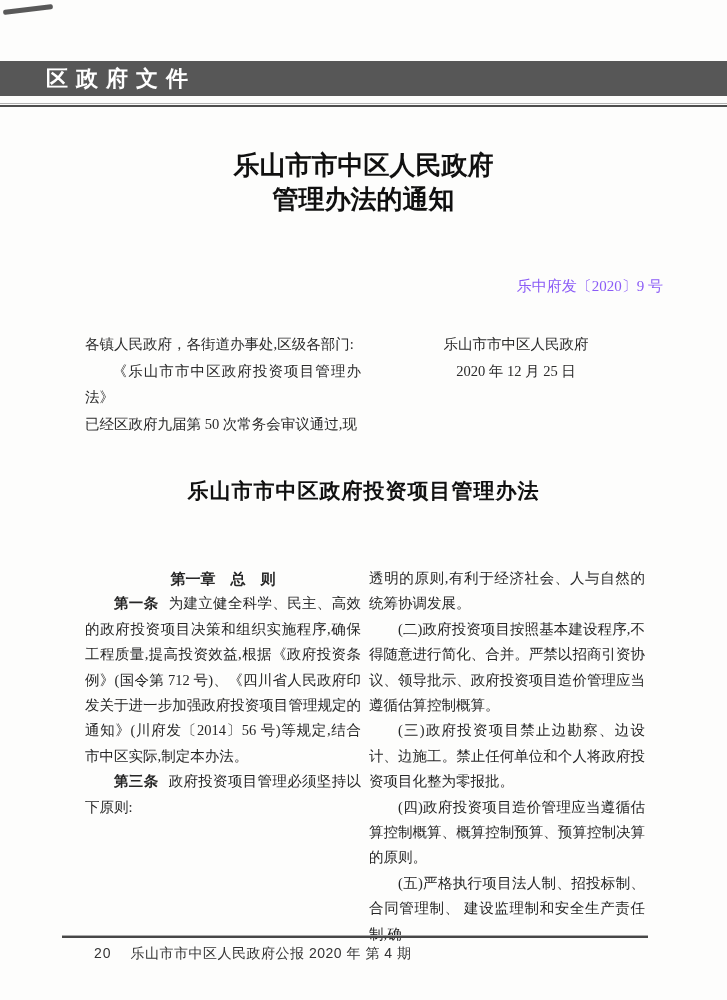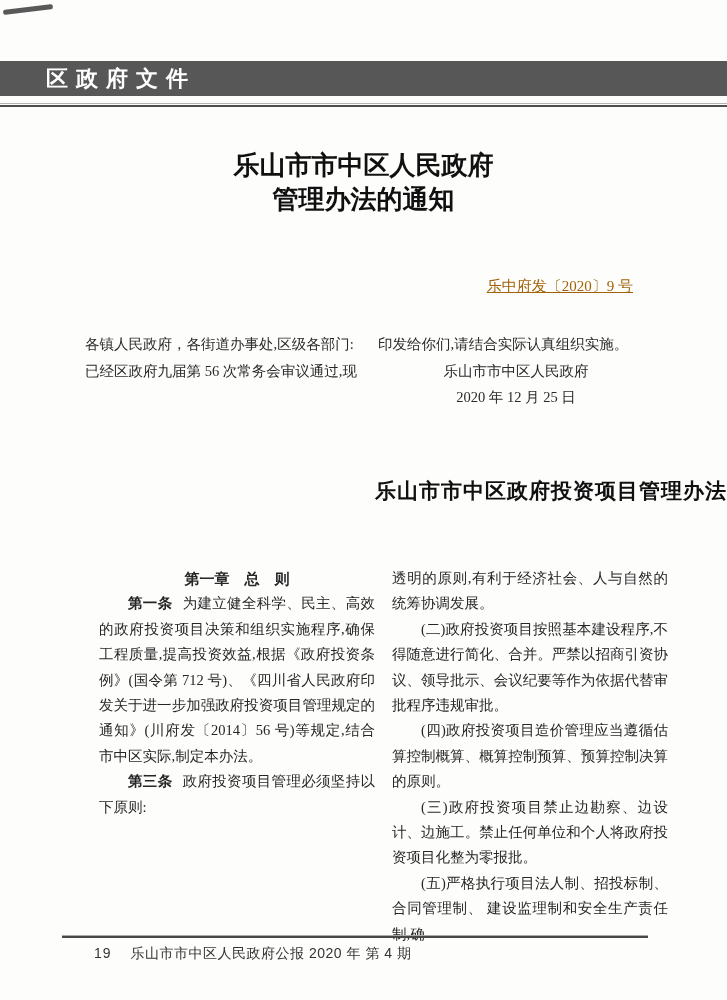--- a/index.html
+++ b/index.html
@@ -13,37 +13,37 @@
   
   .band{position:absolute;top:61px;left:0;width:100%;height:35px;background:#575757;}
   .band-label{font-family:"Liberation Sans",sans-serif;font-weight:bold;color:#ffffff;
         font-size:22px;line-height:35px;padding-left:46px;letter-spacing:8px;}
   .rule-light{position:absolute;top:103px;left:0;width:100%;height:1px;background:#b3b3b3;}
   .rule-dark{position:absolute;top:105px;left:0;width:100%;height:2px;background:#4e4e4e;}
 
   
   .title{position:absolute;top:149px;left:0;width:100%;text-align:center;
         font-weight:bold;font-size:26px;line-height:34px;color:#101010;}
-  .docnum{position:absolute;top:277px;right:94px;font-size:15px;color:#a16207;text-decoration:underline;}
+  .docnum{position:absolute;top:277px;right:64px;font-size:15px;color:#8b5cf6;}
 
   
   .intro{position:absolute;top:331px;left:85px;width:570px;display:flex;gap:17px;
         font-size:14.5px;line-height:26.5px;color:#2a2a2a;}
   .intro .col{width:276px;}
   .iline{margin:0;text-align:justify;}
   .iline.indent{text-indent:1.9em;}
   .iline.center{text-align:center;text-indent:0;}
 
   
-  .section-title{position:absolute;top:477px;left:0;width:100%;text-align:right;
+  .section-title{position:absolute;top:477px;left:0;width:100%;text-align:center;
         font-family:"Liberation Sans",sans-serif;font-weight:bold;font-size:21px;
         letter-spacing:1px;color:#101010;}
 
   
-  .bodycols{position:absolute;top:566px;left:99px;width:570px;display:flex;gap:17px;
+  .bodycols{position:absolute;top:566px;left:85px;width:570px;display:flex;gap:8px;
         font-size:14.5px;line-height:25.4px;color:#262626;}
   .bodycols .col{width:276px;}
   .para{margin:0;text-indent:2em;text-align:justify;}
   .para.t-chapter{text-align:center;text-indent:0;font-weight:bold;
         font-family:"Liberation Sans",sans-serif;font-size:15px;}
   .para.t-cont{text-indent:0;}
   .art-label{font-family:"Liberation Sans",sans-serif;font-weight:bold;padding-right:.7em;}
 
   
   .footer-rule-light{position:absolute;top:935px;left:62px;width:586px;height:1px;background:#aaa;}
@@ -80,30 +80,30 @@
 
   <div class="docnum">乐中府发〔2020〕9 号</div>
 
   <div class="intro">
     <div class="col">
 
         <p class="iline">
           <span>各镇人民政府，各街道办事处,区级各部门:</span>
         </p>
 
+        <p class="iline indent">
+          <span>《乐山市市中区政府投资项目管理办法》</span>
+        </p>
 
         <p class="iline">
-          <span>已经区政府九届第 56 次常务会审议通过,现</span>
+          <span>已经区政府九届第 50 次常务会审议通过,现</span>
         </p>
       </div>
     <div class="col">
 
-        <p class="iline">
-          <span>印发给你们,请结合实际认真组织实施。</span>
-        </p>
 
         <p class="iline center">
           <span>乐山市市中区人民政府</span>
         </p>
 
         <p class="iline center">
           <span>2020 年 12 月 25 日</span>
         </p>
       </div>
   </div>
@@ -118,30 +118,30 @@
         <p class="para t-para"><b class="art-label">第一条</b><span>为建立健全科学、民主、高效的政府投资项目决策和组织实施程序,确保工程质量,提高投资效益,根据《政府投资条例》(国令第 712 号)、《四川省人民政府印发关于进一步加强政府投资项目管理规定的通知》(川府发〔2014〕56 号)等规定,结合市中区实际,制定本办法。</span></p>
 
 
         <p class="para t-para"><b class="art-label">第三条</b><span>政府投资项目管理必须坚持以下原则:</span></p>
 
       </div>
     <div class="col">
 
         <p class="para t-cont"><span>透明的原则,有利于经济社会、人与自然的统筹协调发展。</span></p>
 
-        <p class="para t-para"><span>(二)政府投资项目按照基本建设程序,不得随意进行简化、合并。严禁以招商引资协议、领导批示、会议纪要等作为依据代替审批程序违规审批。</span></p>
+        <p class="para t-para"><span>(二)政府投资项目按照基本建设程序,不得随意进行简化、合并。严禁以招商引资协议、领导批示、政府投资项目造价管理应当遵循估算控制概算。</span></p>
+
+        <p class="para t-para"><span>(三)政府投资项目禁止边勘察、边设计、边施工。禁止任何单位和个人将政府投资项目化整为零报批。</span></p>
 
         <p class="para t-para"><span>(四)政府投资项目造价管理应当遵循估算控制概算、概算控制预算、预算控制决算的原则。</span></p>
-
-        <p class="para t-para"><span>(三)政府投资项目禁止边勘察、边设计、边施工。禁止任何单位和个人将政府投资项目化整为零报批。</span></p>
 
         <p class="para t-para"><span>(五)严格执行项目法人制、招投标制、合同管理制、 建设监理制和安全生产责任制,确</span></p>
       </div>
   </div>
 
   <div class="footer-rule-light"></div>
   <div class="footer-rule-dark"></div>
   <div class="footer">
-    <span class="page-num">19</span>
+    <span class="page-num">20</span>
     <span class="pub">乐山市市中区人民政府公报 2020 年  第 4 期</span>
   </div>
 
 </div>
 
 </body></html>

